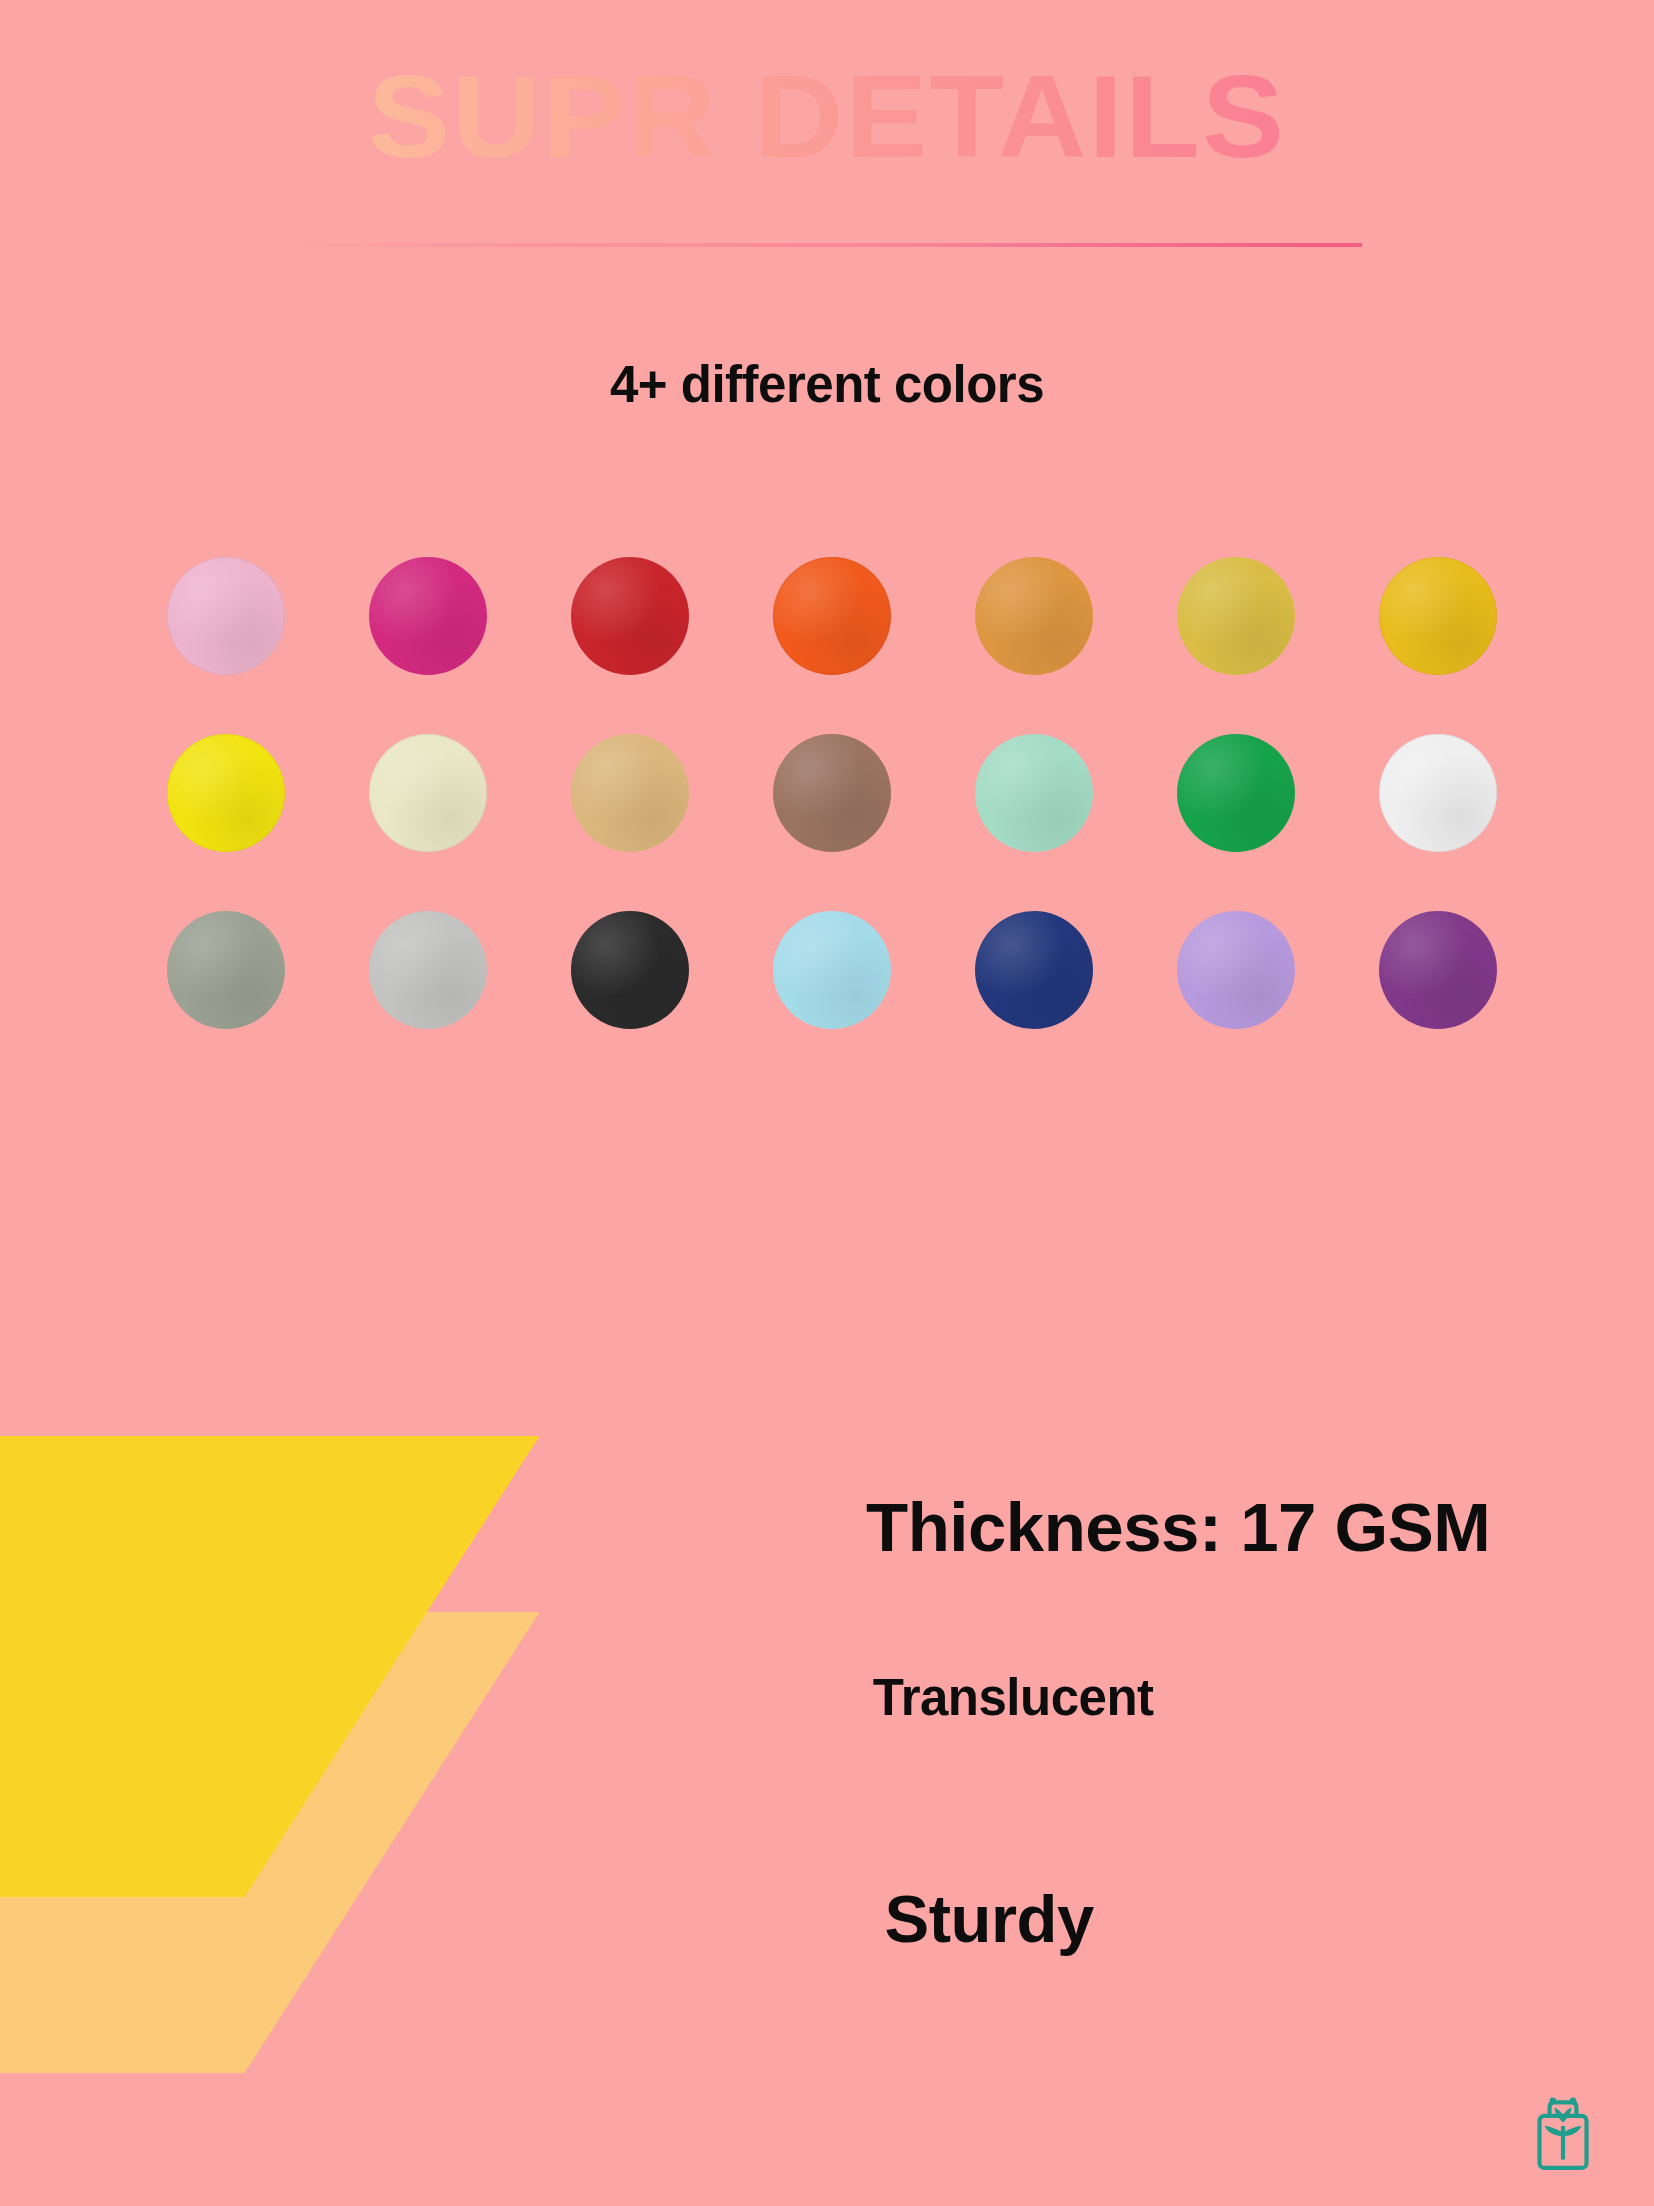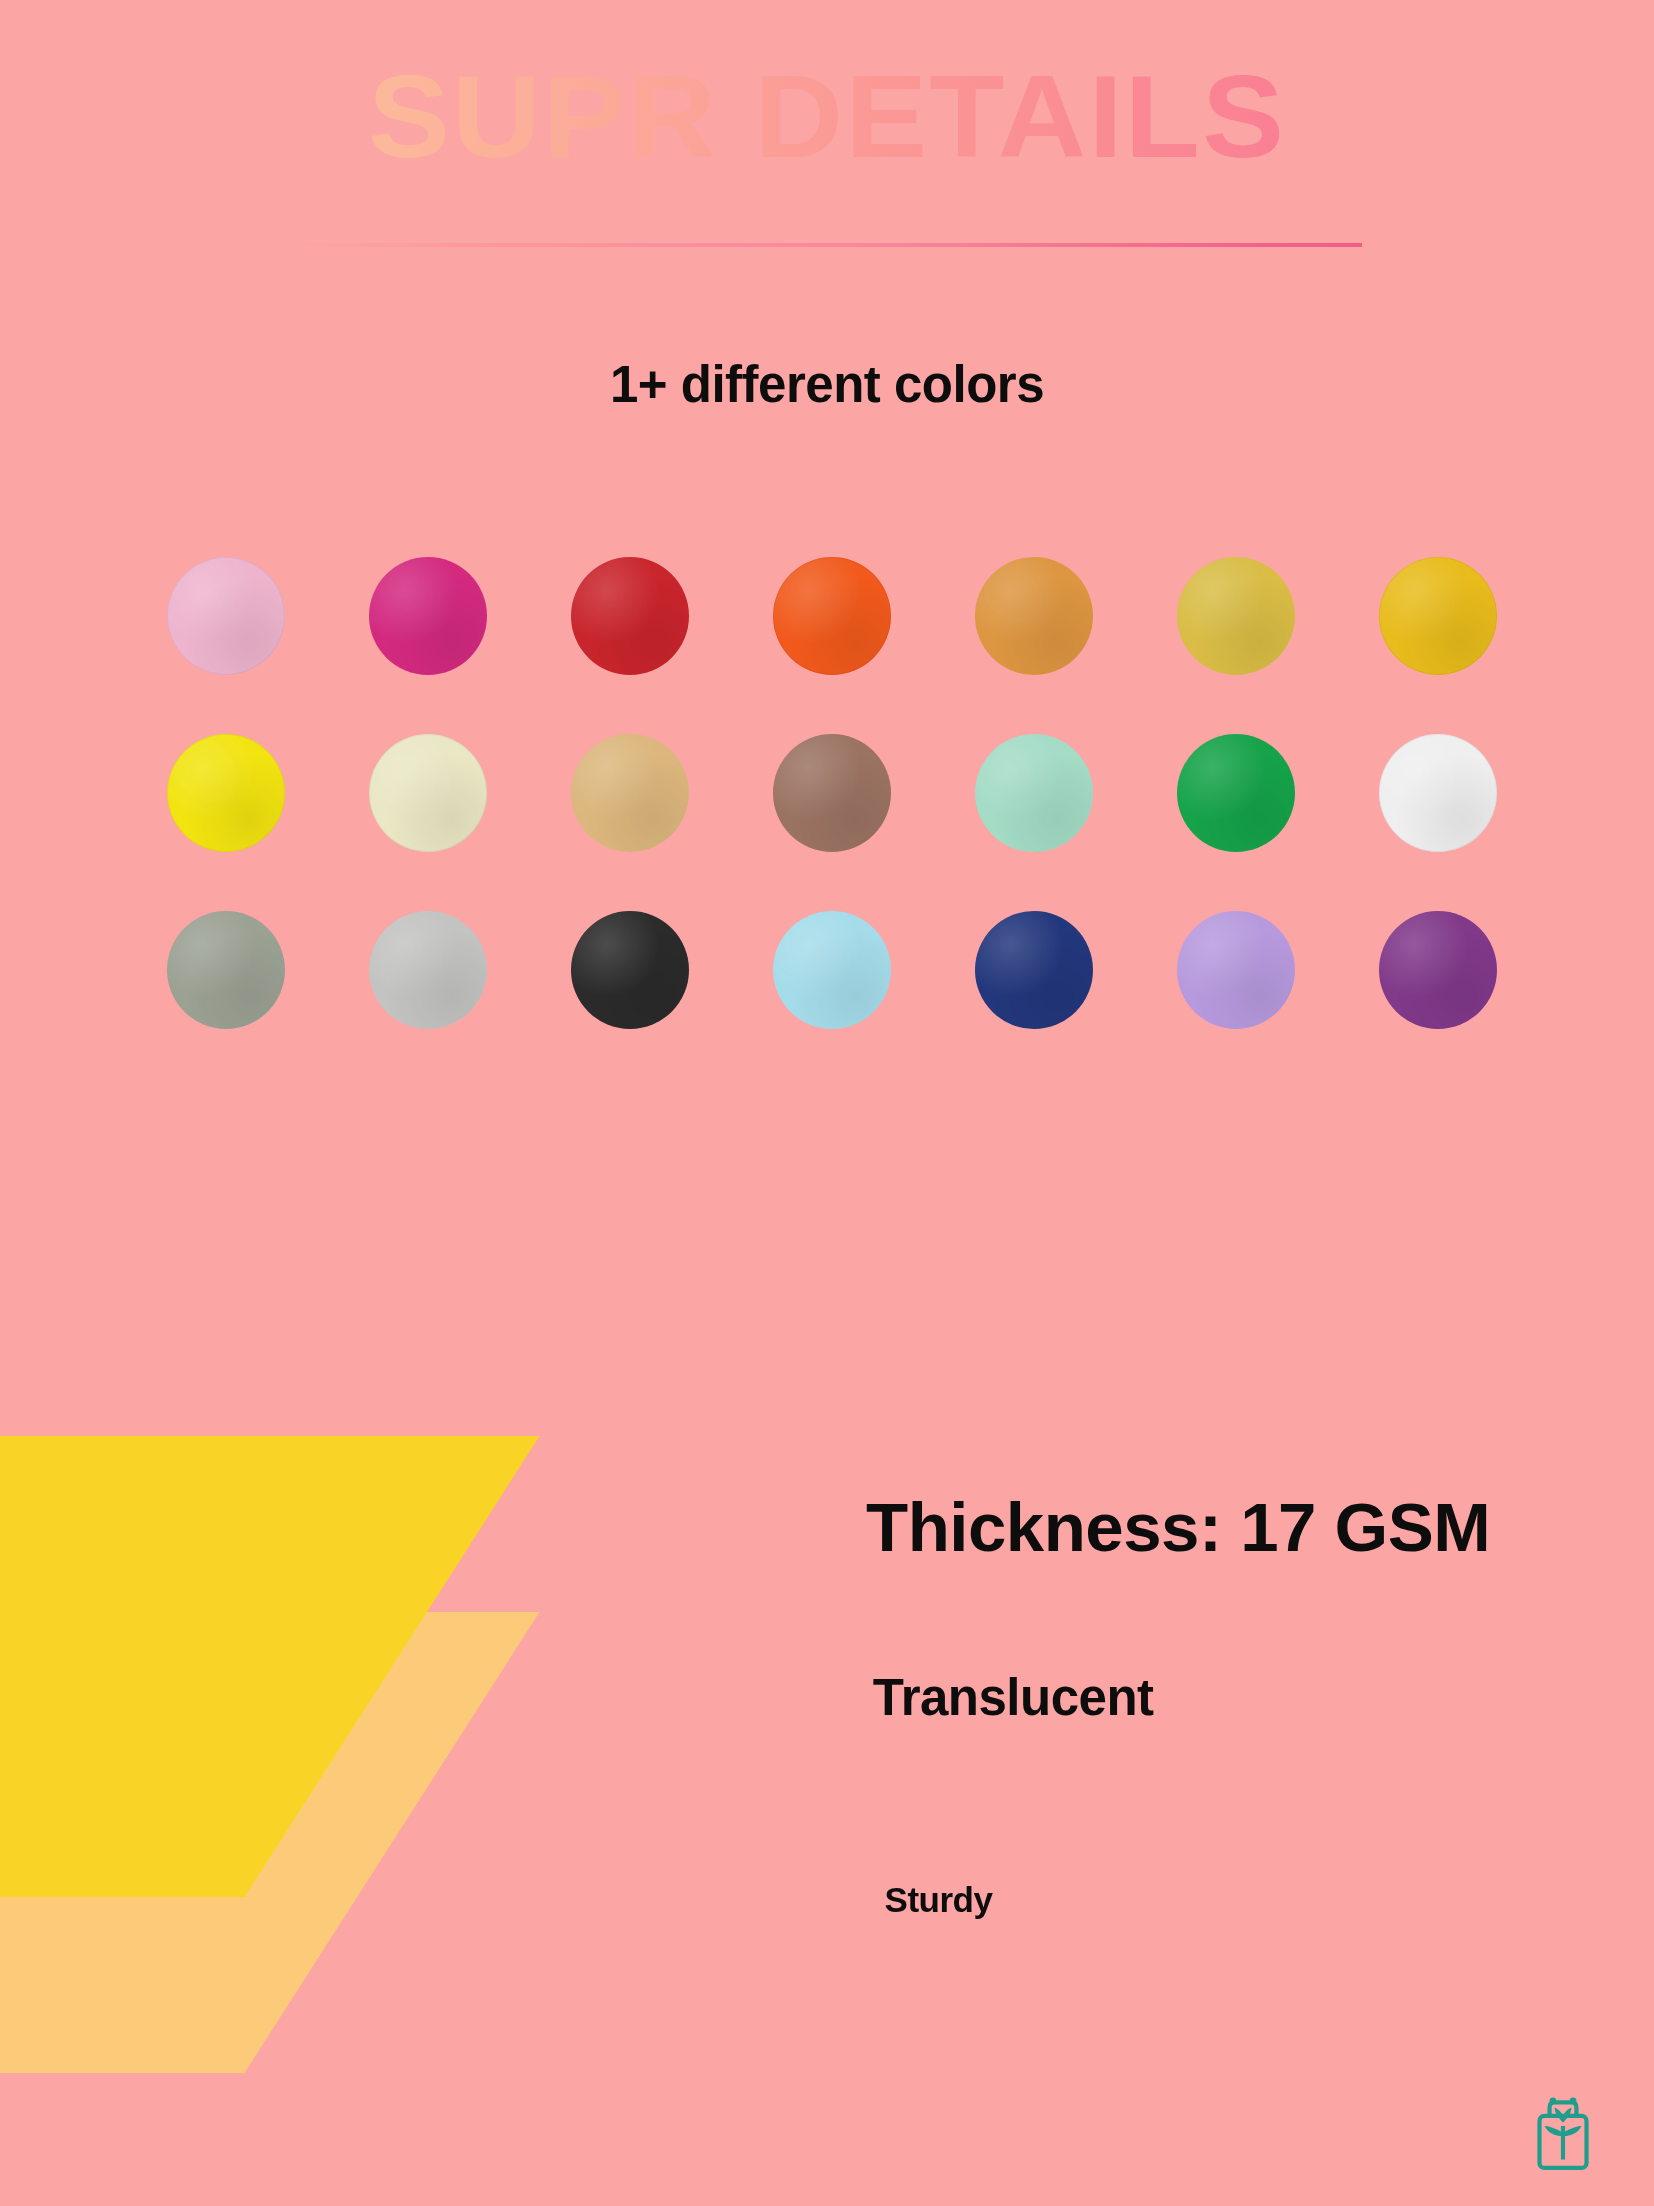--- a/index.html
+++ b/index.html
@@ -82,37 +82,37 @@
   }
 
   
   .features { position:absolute; left:863px; top:1488px; width:745px; }
   .feature {
     font-weight:bold; color:#0d0d0d; letter-spacing:-0.5px;
     white-space:nowrap;
   }
   .feature-0 { position:absolute; top:0px;   left:3px;  font-size:69px; }
   .feature-1 { position:absolute; top:180px; left:9.8px; font-size:51px; }
-  .feature-2 { position:absolute; top:392px; left:21.6px; font-size:35px; }
+  .feature-2 { position:absolute; top:392px; left:21.6px; font-size:67px; }
 
   
   .logo { position:absolute; right:49px; bottom:33px; width:84px; height:84px; }
   .logo svg { display:block; width:84px; height:84px; }
 </style>
 </head>
 <body>
 
 <div class="page">
 
   <div class="header">
     <div class="title">SUPR DETAILS</div>
     <div class="divider"></div>
   </div>
 
-  <div class="subtitle">1+ different colors</div>
+  <div class="subtitle">4+ different colors</div>
 
   <div class="swatch-grid" id="swatch-grid">
       <div class="swatch light-edge" style="background: rgb(238, 180, 206);"></div>
       <div class="swatch" style="background: rgb(211, 42, 128);"></div>
       <div class="swatch" style="background: rgb(201, 37, 44);"></div>
       <div class="swatch light-edge" style="background: rgb(241, 90, 28);"></div>
       <div class="swatch" style="background: rgb(221, 150, 65);"></div>
       <div class="swatch" style="background: rgb(217, 189, 70);"></div>
       <div class="swatch light-edge" style="background: rgb(232, 188, 28);"></div>
       <div class="swatch light-edge" style="background: rgb(242, 228, 16);"></div>

